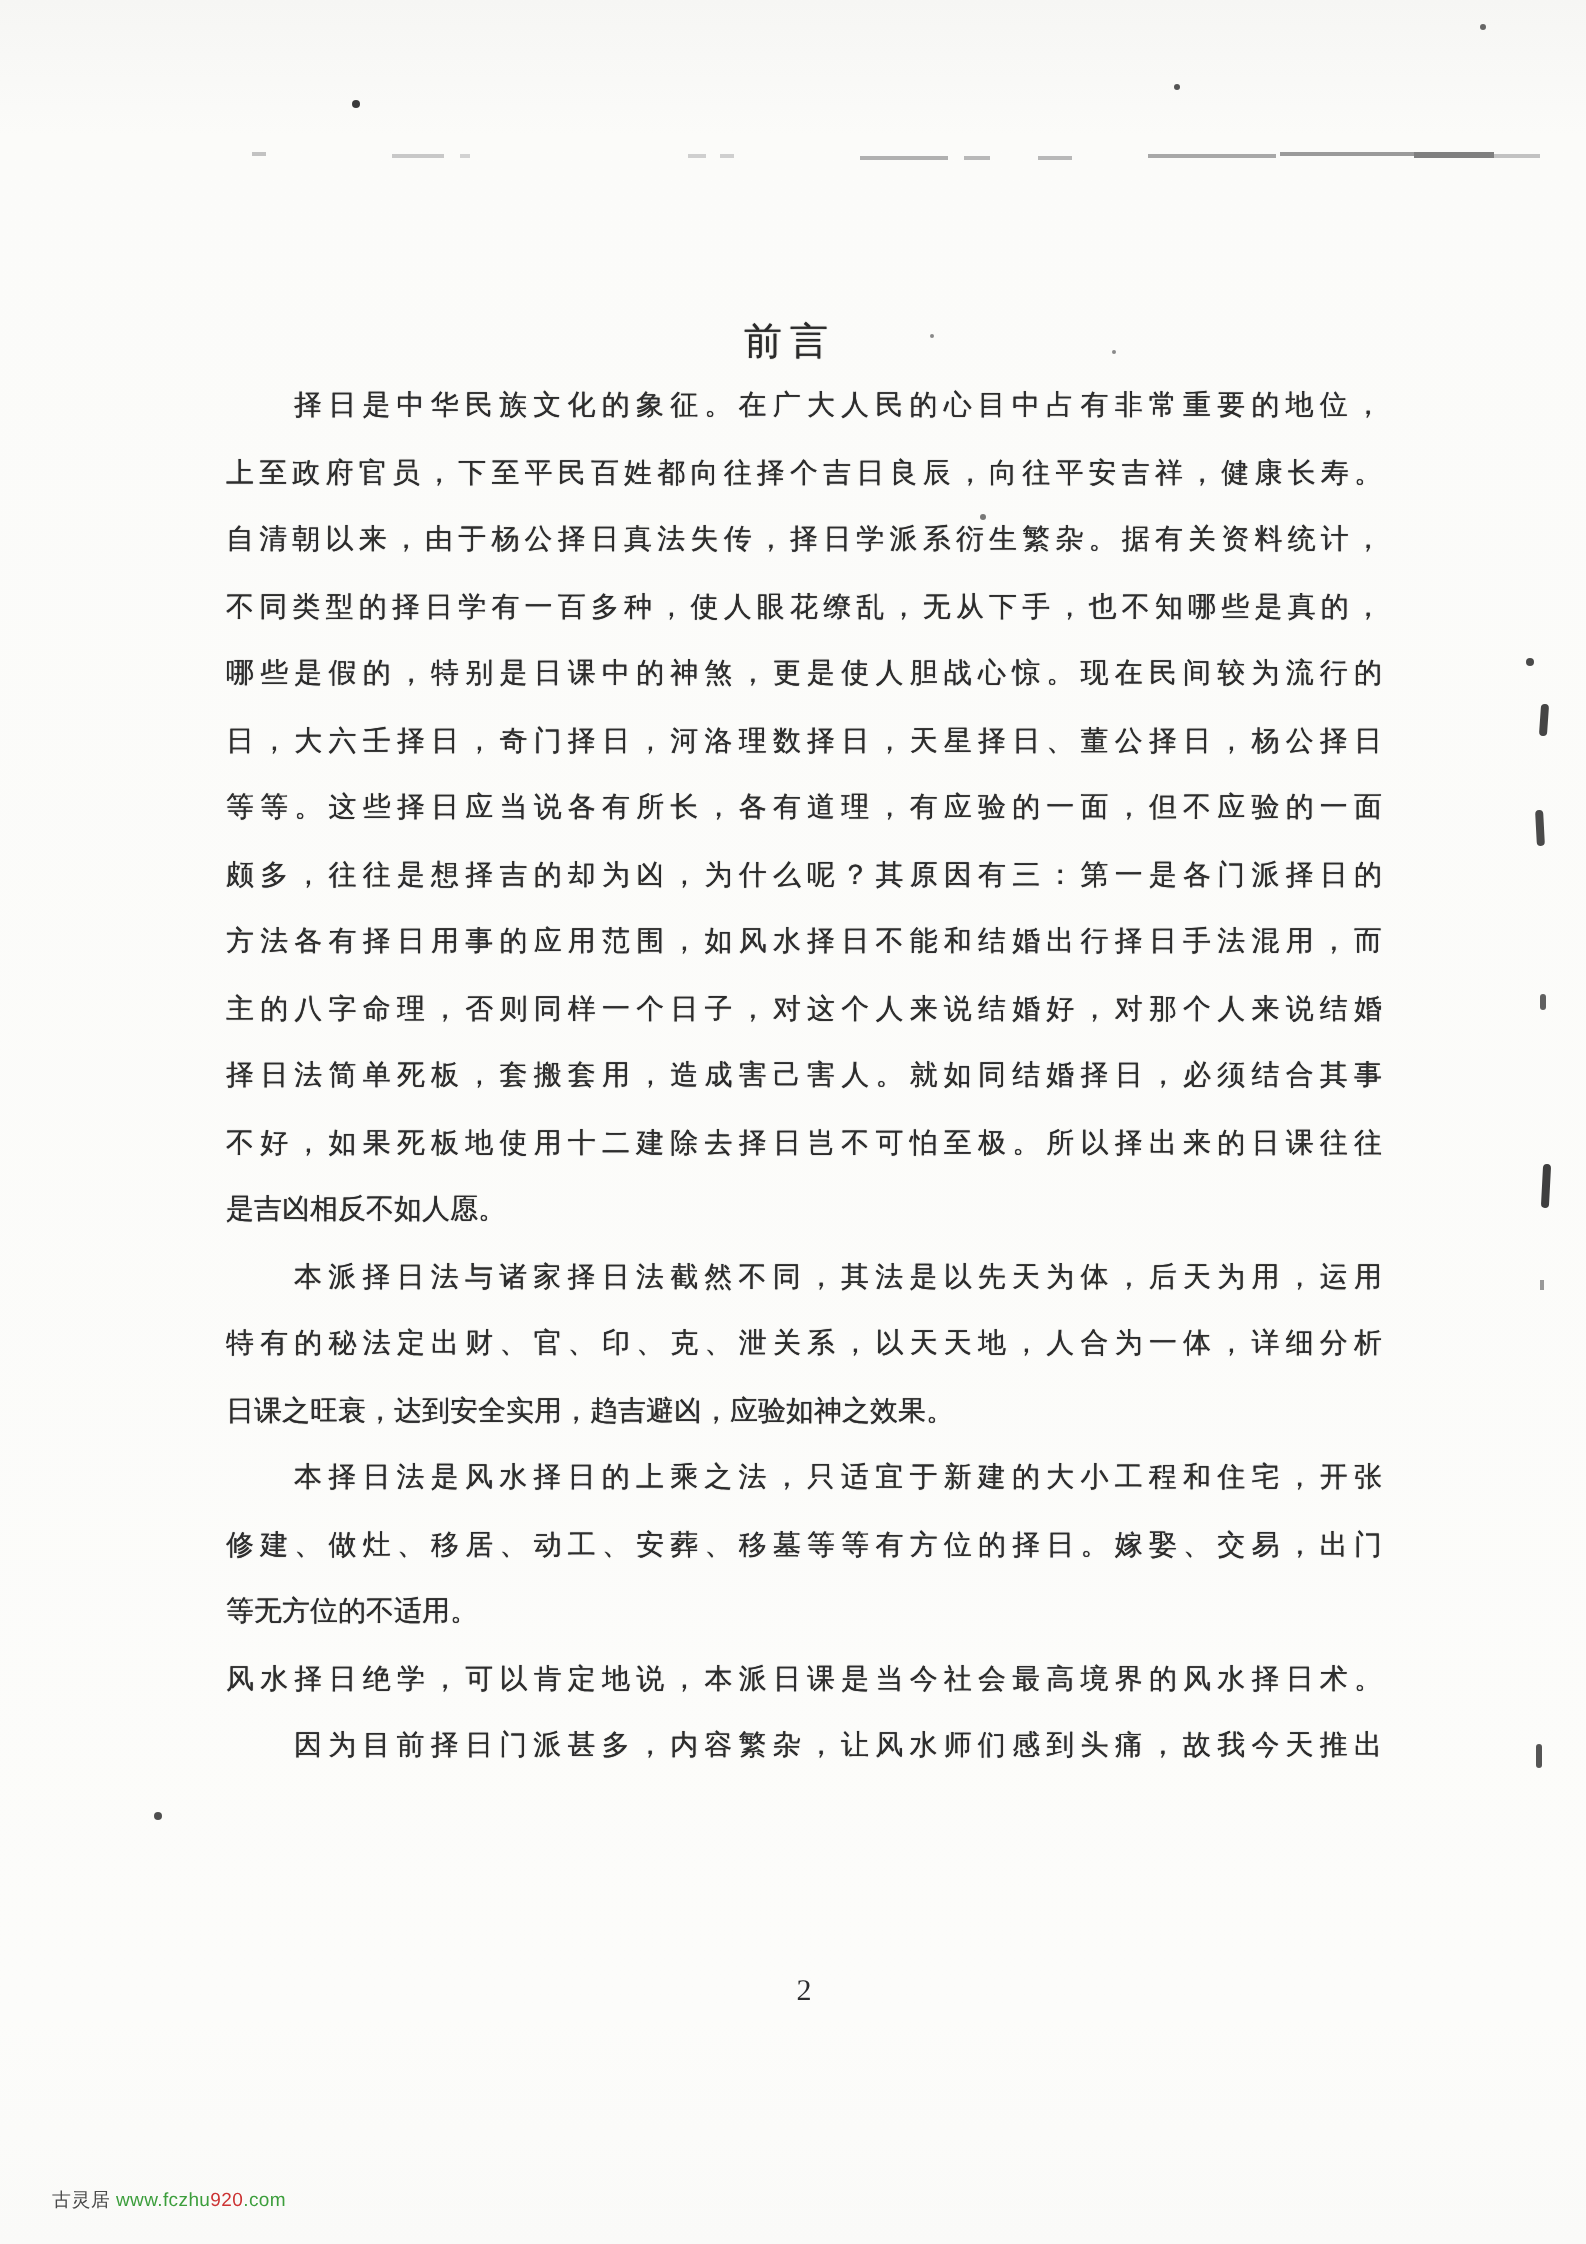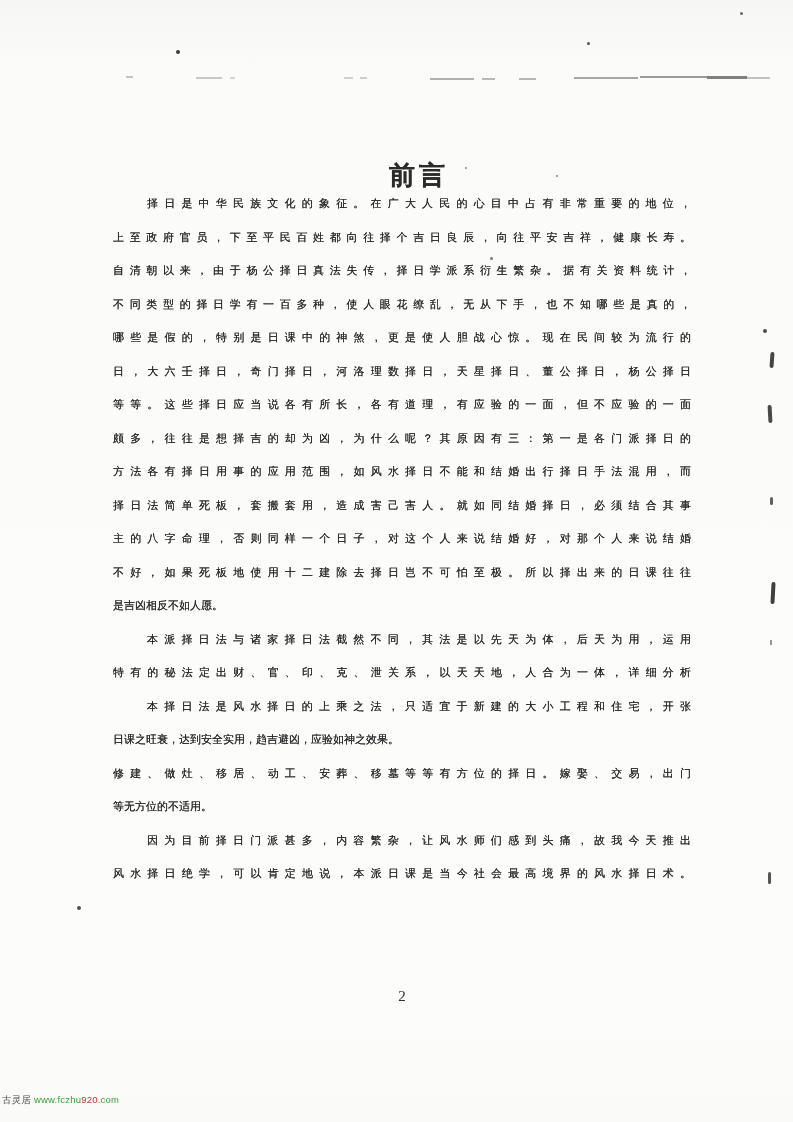--- a/index.html
+++ b/index.html
@@ -13,65 +13,65 @@
   }
   .page {
     position: relative;
     width: 793px;
     height: 1122px;
     background: linear-gradient(180deg, #f6f6f4 0%, #fbfbf9 6%, #fcfcfa 90%, #fafaf8 100%);
   }
   .title {
     position: absolute;
     top: 158px;
-    left: 130px;
+    left: 106px;
     width: 578px;
     margin: 0;
     text-align: center;
-    font-size: 26px;
-    font-weight: bold;
+    font-size: 19px;
+    font-weight: normal;
     letter-spacing: 4px;
     color: #2b2b2b;
     text-shadow: 0 0 0.5px #2b2b2b;
     filter: blur(0.3px);
   }
   .content {
     position: absolute;
     top: 187px;
     left: 113px;
     width: 578px;
     color: #2d2d2d;
     filter: blur(0.3px);
     text-shadow: 0 0 0.4px #2d2d2d;
   }
   .line {
     height: 33.5px;
     line-height: 33.5px;
-    font-size: 11px;
+    font-size: 14px;
     white-space: nowrap;
     overflow: hidden;
   }
   .line.j {
     text-align: justify;
     text-align-last: justify;
   }
   .line.ind { padding-left: 34px; }
   .page-number {
     position: absolute;
     top: 988px;
     left: 113px;
     width: 578px;
     text-align: center;
     font-size: 15px;
     color: #2d2d2d;
     filter: blur(0.3px);
   }
   .watermark {
     position: absolute;
-    left: 2px;
+    left: 26px;
     top: 1094px;
     font-family: "Liberation Sans", "DejaVu Sans", sans-serif;
     font-size: 9.5px;
     letter-spacing: 0.2px;
     color: #4a4a4a;
     white-space: nowrap;
   }
   .wm-green { color: #3c9e3c; }
   .wm-red   { color: #cc3333; }
   
@@ -140,32 +140,32 @@
   <div class="content" id="content">
       <div class="line j ind">择日是中华民族文化的象征。在广大人民的心目中占有非常重要的地位，</div>
       <div class="line j">上至政府官员，下至平民百姓都向往择个吉日良辰，向往平安吉祥，健康长寿。</div>
       <div class="line j">自清朝以来，由于杨公择日真法失传，择日学派系衍生繁杂。据有关资料统计，</div>
       <div class="line j">不同类型的择日学有一百多种，使人眼花缭乱，无从下手，也不知哪些是真的，</div>
       <div class="line j">哪些是假的，特别是日课中的神煞，更是使人胆战心惊。现在民间较为流行的</div>
       <div class="line j">日，大六壬择日，奇门择日，河洛理数择日，天星择日、董公择日，杨公择日</div>
       <div class="line j">等等。这些择日应当说各有所长，各有道理，有应验的一面，但不应验的一面</div>
       <div class="line j">颇多，往往是想择吉的却为凶，为什么呢？其原因有三：第一是各门派择日的</div>
       <div class="line j">方法各有择日用事的应用范围，如风水择日不能和结婚出行择日手法混用，而</div>
+      <div class="line j">主的八字命理，否则同样一个日子，对这个人来说结婚好，对那个人来说结婚</div>
       <div class="line j">择日法简单死板，套搬套用，造成害己害人。就如同结婚择日，必须结合其事</div>
-      <div class="line j">主的八字命理，否则同样一个日子，对这个人来说结婚好，对那个人来说结婚</div>
       <div class="line j">不好，如果死板地使用十二建除去择日岂不可怕至极。所以择出来的日课往往</div>
       <div class="line">是吉凶相反不如人愿。</div>
       <div class="line j ind">本派择日法与诸家择日法截然不同，其法是以先天为体，后天为用，运用</div>
       <div class="line j">特有的秘法定出财、官、印、克、泄关系，以天天地，人合为一体，详细分析</div>
+      <div class="line">日课之旺衰，达到安全实用，趋吉避凶，应验如神之效果。</div>
       <div class="line j ind">本择日法是风水择日的上乘之法，只适宜于新建的大小工程和住宅，开张</div>
-      <div class="line">日课之旺衰，达到安全实用，趋吉避凶，应验如神之效果。</div>
       <div class="line j">修建、做灶、移居、动工、安葬、移墓等等有方位的择日。嫁娶、交易，出门</div>
       <div class="line">等无方位的不适用。</div>
+      <div class="line j">风水择日绝学，可以肯定地说，本派日课是当今社会最高境界的风水择日术。</div>
       <div class="line j ind">因为目前择日门派甚多，内容繁杂，让风水师们感到头痛，故我今天推出</div>
-      <div class="line j">风水择日绝学，可以肯定地说，本派日课是当今社会最高境界的风水择日术。</div>
     </div>
 
   <div class="page-number">2</div>
 
   <div class="watermark">
     <span>古灵居 </span><span class="wm-green">www.fczhu</span><span class="wm-red">920</span><span class="wm-green">.com</span>
   </div>
 
 </div>
 

